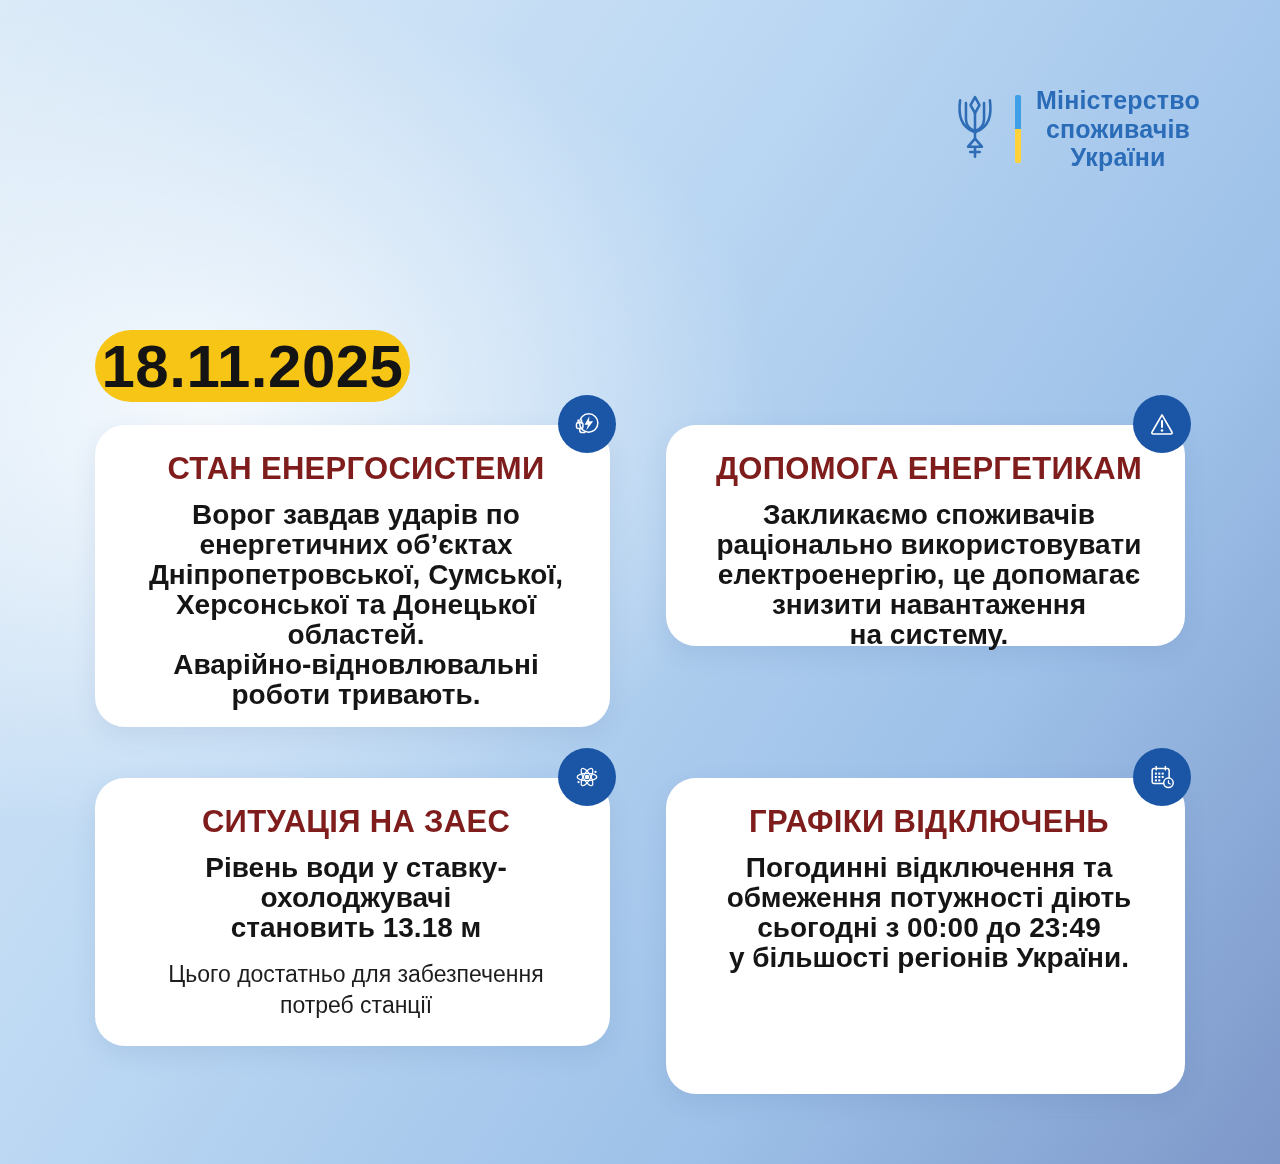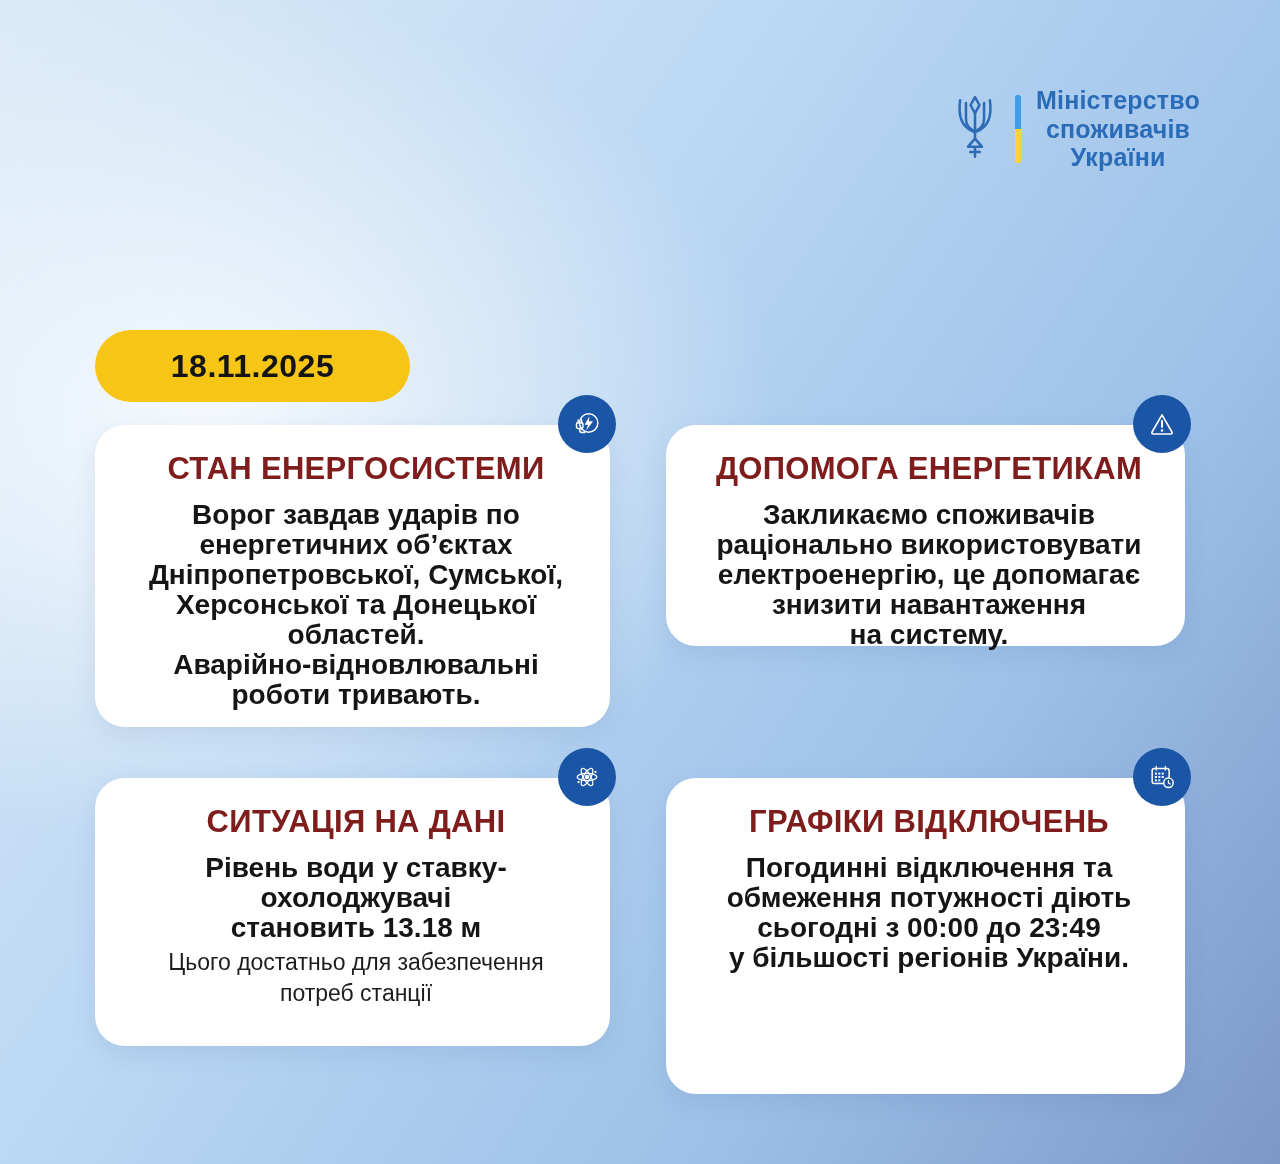--- a/index.html
+++ b/index.html
@@ -21,33 +21,33 @@
   .logo-divider .half-yellow { flex:1; background:#FFD23B; }
   .logo-text { color:#2B6CB8; font-weight:bold; font-size:25px; line-height:28.5px; letter-spacing:0.2px; }
 
   
   .title { position:absolute; left:130px; top:172px; color:#1C4CA0; font-weight:bold;
            font-size:47px; line-height:68px; letter-spacing:1px; }
 
   
   .date-badge { position:absolute; left:95px; top:330px; width:315px; height:72px;
     background:#F6C515; border-radius:40px; display:flex; align-items:center; justify-content:center;
-    color:#141414; font-weight:bold; font-size:32px; letter-spacing:0.5px; }
+    color:#141414; font-weight:bold; font-size:60px; letter-spacing:0.5px; }
 
   
   .card { position:absolute; background:#ffffff; border-radius:30px;
           box-shadow:0 8px 24px rgba(50,80,140,0.10); padding:26px 28px 0 35px; }
   .card-1 { left:95px;  top:425px; width:515px; height:302px; }
   .card-2 { left:666px; top:425px; width:519px; height:221px; }
   .card-3 { left:95px;  top:778px; width:515px; height:268px; }
   .card-4 { left:666px; top:778px; width:519px; height:316px; }
 
   .card-heading { color:#7f1d1d; font-size:31px; font-weight:bold; letter-spacing:0.3px; margin:0 0 13px; }
   .card-body { color:#151515; font-size:28px; line-height:30px; font-weight:bold; white-space:pre-line; }
-  .card-note { color:#1d1d1d; font-size:23px; line-height:31px; font-weight:normal; white-space:pre-line; margin-top:4px; }
+  .card-note { color:#1d1d1d; font-size:23px; line-height:31px; font-weight:normal; white-space:pre-line; margin-top:16px; }
 
   .card-icon { position:absolute; top:-30px; right:-6px; width:58px; height:58px; border-radius:50%;
     background:#1A55A6; display:flex; align-items:center; justify-content:center; }
   .card-icon svg { display:block; }
 </style>
 </head>
 <body>
 
 <div class="poster">
 
@@ -121,21 +121,21 @@
     <div class="card-icon">
       <svg width="38" height="38" viewBox="0 0 56 56" fill="none" stroke="#ffffff" stroke-width="1.9">
         <ellipse cx="28" cy="28" rx="14.5" ry="5.3"></ellipse>
         <ellipse cx="28" cy="28" rx="14.5" ry="5.3" transform="rotate(60 28 28)"></ellipse>
         <ellipse cx="28" cy="28" rx="14.5" ry="5.3" transform="rotate(-60 28 28)"></ellipse>
         <circle cx="28" cy="28" r="3.4" fill="#ffffff" stroke="none"></circle>
         <circle cx="40.5" cy="20.5" r="1.7" fill="#ffffff" stroke="none"></circle>
         <circle cx="15.5" cy="35.5" r="1.7" fill="#ffffff" stroke="none"></circle>
       </svg>
     </div>
-    <h2 class="card-heading">СИТУАЦІЯ НА ДАНІ</h2>
+    <h2 class="card-heading">СИТУАЦІЯ НА ЗАЕС</h2>
     <p class="card-body">Рівень води у ставку-охолоджувачі
 становить 13.18 м</p>
     <p class="card-note">Цього достатньо для забезпечення
 потреб станції</p>
   </div>
 
   <div class="card card-4">
     <div class="card-icon">
       <svg width="38" height="38" viewBox="0 0 56 56" fill="none" stroke="#ffffff" stroke-width="2.2" stroke-linecap="round" stroke-linejoin="round">
         <rect x="13.5" y="15.5" width="25" height="22" rx="3"></rect>

